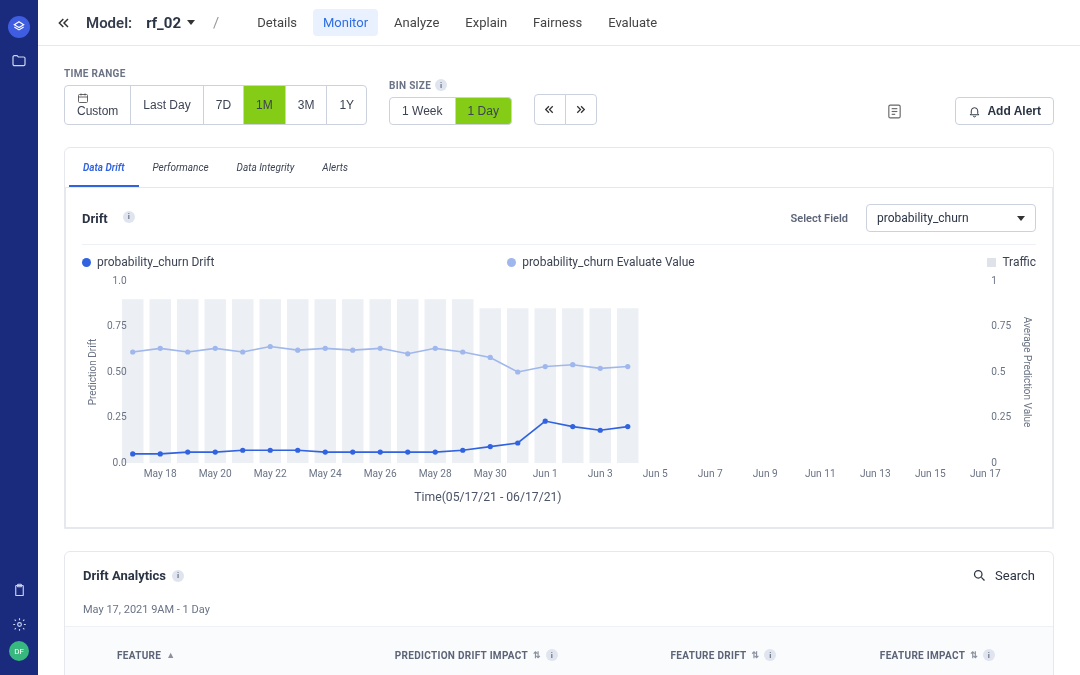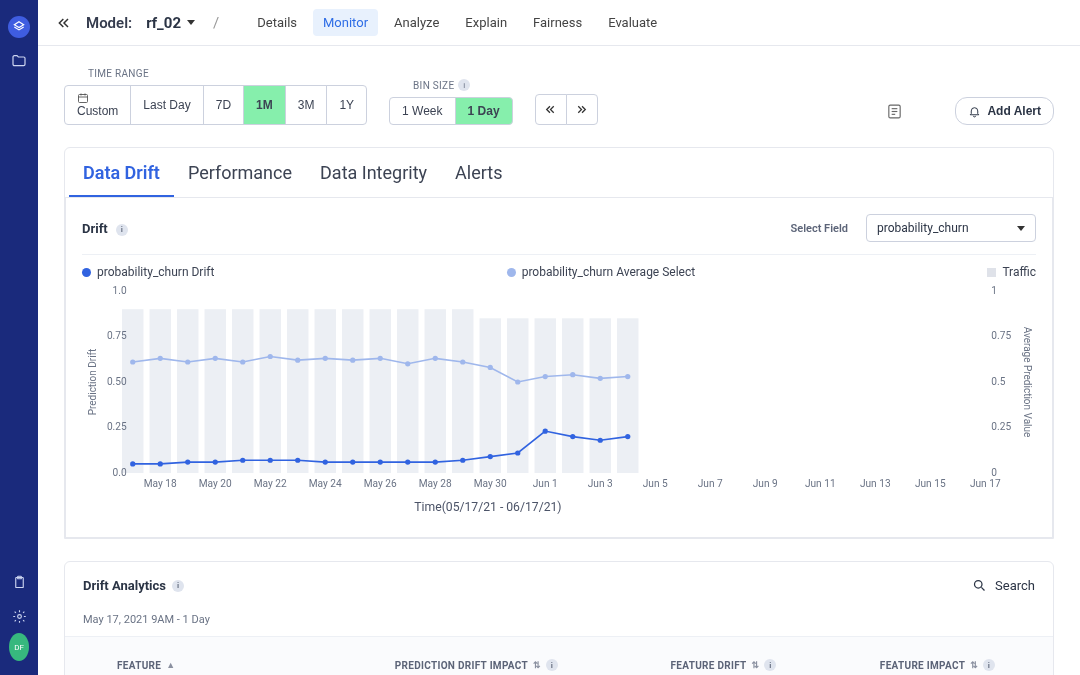--- a/index.html
+++ b/index.html
@@ -3,55 +3,55 @@
 <meta charset="utf-8">
 <style>
   * { box-sizing: border-box; margin: 0; padding: 0; }
   body { font-family: -apple-system, BlinkMacSystemFont, "Segoe UI", Roboto, Helvetica, Arial, sans-serif; font-size: 13px; color: #2b3445; background: #fff; }
   .app { display: flex; width: 1080px; height: 675px; overflow: hidden; position: relative; }
   .left-rail { width: 38px; background: #1a2a7c; display: flex; flex-direction: column; align-items: center; padding-top: 10px; flex-shrink: 0; }
   .left-rail .rail-icon { width: 22px; height: 22px; display:flex; align-items:center; justify-content:center; margin: 6px 0; color:#cdd5f1; }
   .left-rail .logo { width:22px; height:22px; border-radius:50%; background:#3f5de0; display:flex; align-items:center; justify-content:center; }
   .left-rail .logo svg { fill:#fff; }
   .left-rail .spacer { flex:1; }
-  .left-rail .avatar { width:20px; height:28px; border-radius:50%; background:#37b87e; color:#fff; font-size:8px; display:flex; align-items:center; justify-content:center; margin-bottom:14px; }
+  .left-rail .avatar { width:20px; height:20px; border-radius:50%; background:#37b87e; color:#fff; font-size:8px; display:flex; align-items:center; justify-content:center; margin-bottom:14px; }
   .main { flex:1; display:flex; flex-direction:column; overflow:hidden; }
   .topbar { height:46px; border-bottom:1px solid #e6e8ee; display:flex; align-items:center; padding:0 18px; gap:14px; }
   .back-chev { display:flex; color:#333; }
   .model-label { font-size:15px; font-weight:600; color:#353c4e; }
   .model-name { font-size:15px; font-weight:700; }
   .slash { color:#999; font-size:15px; padding:0 4px; }
   .topnav { display:flex; gap:6px; margin-left:10px; }
   .topnav a { padding:6px 10px; font-size:13px; color:#444; border-radius:4px; cursor:pointer; }
   .topnav a.active { background:#e8f1fd; color:#2e6de6; }
   .scroll { flex:1; overflow-y:auto; background:#fff; }
   .content { padding:22px 26px 40px 26px; }
   .filters-row { display:flex; align-items:flex-end; gap:22px; }
-  .filter-group .lbl { font-size:10px; font-weight:400; letter-spacing:.3px; color:#6a7385; margin-bottom:6px; display:flex; align-items:center; gap:4px;margin-left:24px; }
+  .filter-group .lbl { font-size:10px; font-weight:700; letter-spacing:.3px; color:#6a7385; margin-bottom:6px; display:flex; align-items:center; gap:4px; }
   .seg { display:flex; }
   .seg button { border:1px solid #ccd1de; background:#fff; padding:6px 12px; font-size:12px; color:#3c4353; cursor:pointer; margin-left:-1px; }
   .seg button:first-child { border-radius:4px 0 0 4px; margin-left:0; }
   .seg button:last-child { border-radius:0 4px 4px 0; }
-  .seg button.active { background:#86efac; font-weight:700; }
+  .seg button.active { background:#84cc16; font-weight:400; }
   .seg .cal-icon { margin-right:6px; }
   .pager { display:flex; }
   .pager button { border:1px solid #ccd1de; background:#fff; width:32px; height:31px; display:flex; align-items:center; justify-content:center; cursor:pointer; margin-left:-1px; color:#333; }
   .pager button:first-child { border-radius:4px 0 0 4px; margin-left:0; }
   .pager button:last-child { border-radius:0 4px 4px 0; }
   .alert-icons { margin-left:auto; display:flex; gap:12px; align-items:center; }
   .model-id-icon{ color:#666; }
-  .add-alert-btn { border:1px solid #ccd1de; background:#fff; padding:6px 12px; font-size:12px; font-weight:600; color:#2b3445; border-radius:12px; display:flex; align-items:center; gap:6px; cursor:pointer;margin-left:40px; }
+  .add-alert-btn { border:1px solid #ccd1de; background:#fff; padding:6px 12px; font-size:12px; font-weight:600; color:#2b3445; border-radius:4px; display:flex; align-items:center; gap:6px; cursor:pointer;margin-left:40px; }
   .subtabs { margin-top:22px; border:1px solid #e6e8ee; border-radius:6px 6px 0 0; overflow:hidden; }
   .subtabs-row { display:flex; gap:0; padding-left:4px; border-bottom:1px solid #e6e8ee; }
-  .subtabs-row a { padding:14px 14px 12px 14px; font-size:18px; color:#3c4353; cursor:pointer; border-bottom:2px solid transparent; }
+  .subtabs-row a { padding:14px 14px 12px 14px; font-size:10px; color:#3c4353; cursor:pointer; border-bottom:2px solid transparent;font-style:italic; }
   .subtabs-row a.active { color:#3163e0; border-bottom-color:#3163e0; font-weight:600; }
   .card { border:1px solid #e6e8ee; border-top:none; background:#fff; }
   .card-pad { padding:16px 16px 22px 16px; }
   .card-head { display:flex; align-items:center; justify-content:space-between; padding-bottom:12px; border-bottom:1px solid #edf0f5; }
-  .card-title { font-weight:700; font-size:13px; display:flex; align-items:flex-end; gap:8px; }
+  .card-title { font-weight:700; font-size:13px; display:flex; align-items:flex-start; gap:15px; }
   .info-dot { width:12px; height:12px; border-radius:50%; background:#dfe4ee; color:#6a7385; font-size:8px; display:flex; align-items:center; justify-content:center; }
   .select-field { display:flex; align-items:center; gap:18px;margin-left:36px; }
   .select-field .lbl2 { font-size:11px; color:#5c6478; font-weight:600; }
   .field-dd { border:1px solid #ccd1de; border-radius:4px; padding:6px 10px; width:170px; display:flex; align-items:center; justify-content:space-between; cursor:pointer; font-size:12px;}
   .legend { display:flex; gap:2px; justify-content:space-between; padding:10px 0 6px 0; font-size:12px; color:#3c4353; }
   .legend span { display:flex; align-items:center; gap:6px; }
   .dot { width:9px; height:9px; border-radius:50%; display:inline-block; }
   .sq { width:9px; height:9px; display:inline-block; background:#dfe2e9; }
   .chart-wrap { height:230px; position:relative; }
   .chart-svg { width:100%; height:100%; }
@@ -214,21 +214,21 @@
                   </div>
                 </div>
               </div>
               <div class="legend">
                 <span>
                     <i class="dot" style="background:#3163e0"></i>
                     <span>probability_churn Drift</span>
                   </span>
                 <span>
                     <i class="dot" style="background:#9fb7ec"></i>
-                    <span>probability_churn Average Select</span>
+                    <span>probability_churn Evaluate Value</span>
                   </span>
                 <span>
                     <i class="sq"></i>
                     <span>Traffic</span>
                   </span>
               </div>
               <div class="chart-wrap">
                 <svg class="chart-svg" id="chart" viewBox="0 0 940 230" preserveAspectRatio="none">
                     <rect x="39.43225806451613" y="24.199999999999996" width="21.135483870967743" height="163.8" fill="#eceff4"></rect>
                     <rect x="66.52903225806452" y="24.199999999999996" width="21.135483870967743" height="163.8" fill="#eceff4"></rect>

